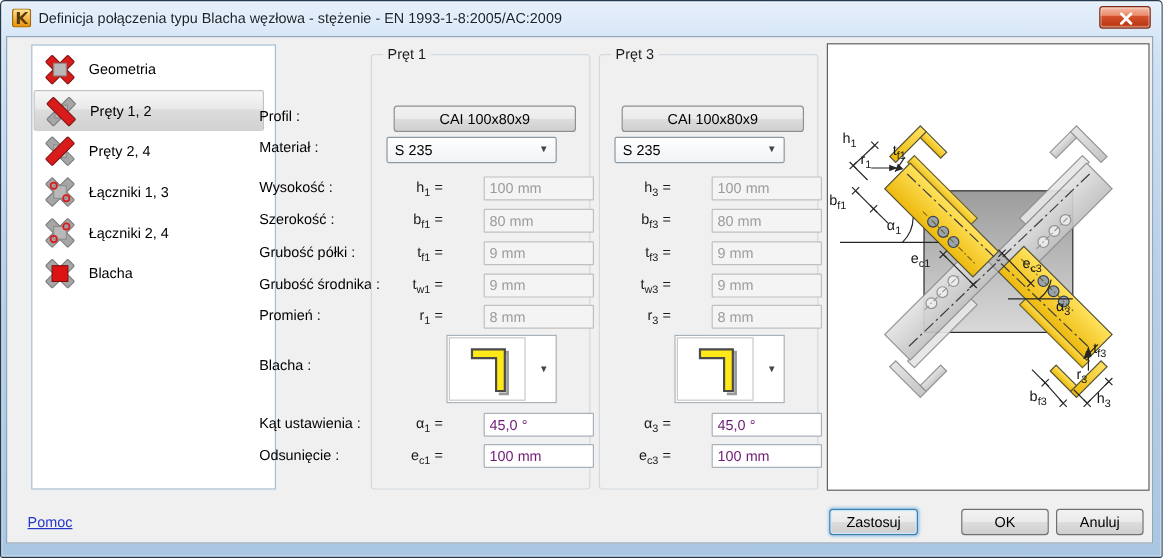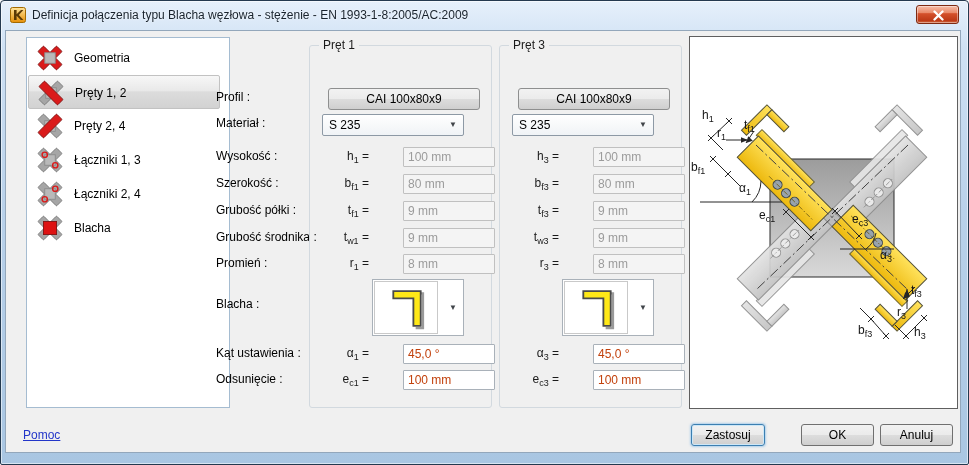--- a/index.html
+++ b/index.html
@@ -37,21 +37,21 @@
   .combo{position:absolute;left:12px;top:68px;width:142px;height:22px;background:linear-gradient(180deg,#ffffff,#f0f3f6);
     border:1px solid #8d99a5;border-radius:2px;cursor:default;}
   .combo .cval{position:absolute;left:6px;top:3px;font-size:12px;color:#000;}
   .combo .carr{position:absolute;right:6px;top:5px;font-size:8px;color:#41454a;}
   .frow{position:absolute;left:0;width:183px;height:20px;}
   .fsym{position:absolute;left:4px;top:2px;width:55px;text-align:right;font-size:12px;color:#1a1a1a;white-space:nowrap;}
   .fsym sub{font-size:9px;}
   .tbox{position:absolute;left:62px;top:0;width:92px;height:20px;font-family:"Liberation Sans",sans-serif;
     font-size:12px;padding:0 4px;border:1px solid #a9b1b9;border-radius:1px;margin-left:31px;}
   .tbox.ro{background:#f4f4f4;color:#9b9b9b;border-color:#c0c0c0;}
-  .tbox.ed{background:#fff;color:#c2410c;}
+  .tbox.ed{background:#fff;color:#701a75;}
   .poscombo{position:absolute;left:62px;top:233px;width:92px;height:57px;background:#fff;border:1px solid #a9b1b9;}
   .posimg{position:absolute;left:1px;top:1px;width:64px;height:53px;border:1px solid #c9c9c9;background:#fff;}
   .posimg svg{position:absolute;left:11px;top:3px;}
   .poscombo .carr{position:absolute;right:6px;top:23px;font-size:8px;color:#41454a;}
   
   .preview{position:absolute;left:688px;top:35px;width:269px;height:373px;background:#fff;border:1px solid #5f5f5f;}
   .pvlabel{position:absolute;font-size:12px;color:#161616;white-space:nowrap;}
   .pvlabel sub{font-size:9px;}
   
   .link{position:absolute;left:22px;top:427px;font-size:12px;color:#2336c9;text-decoration:underline;cursor:pointer;}

